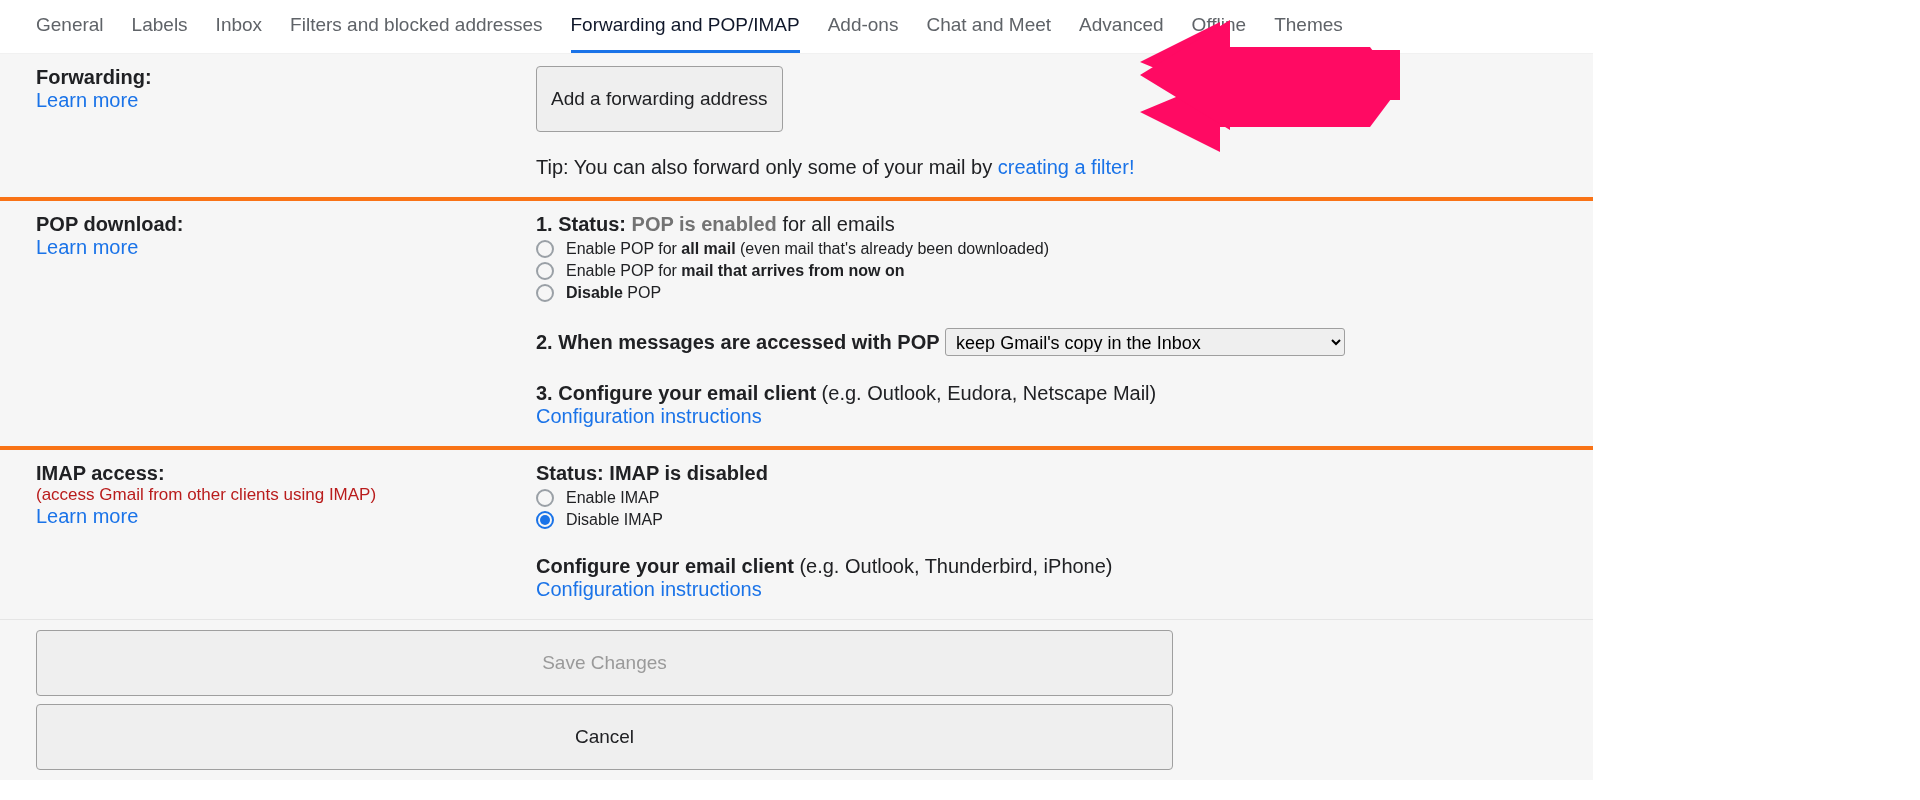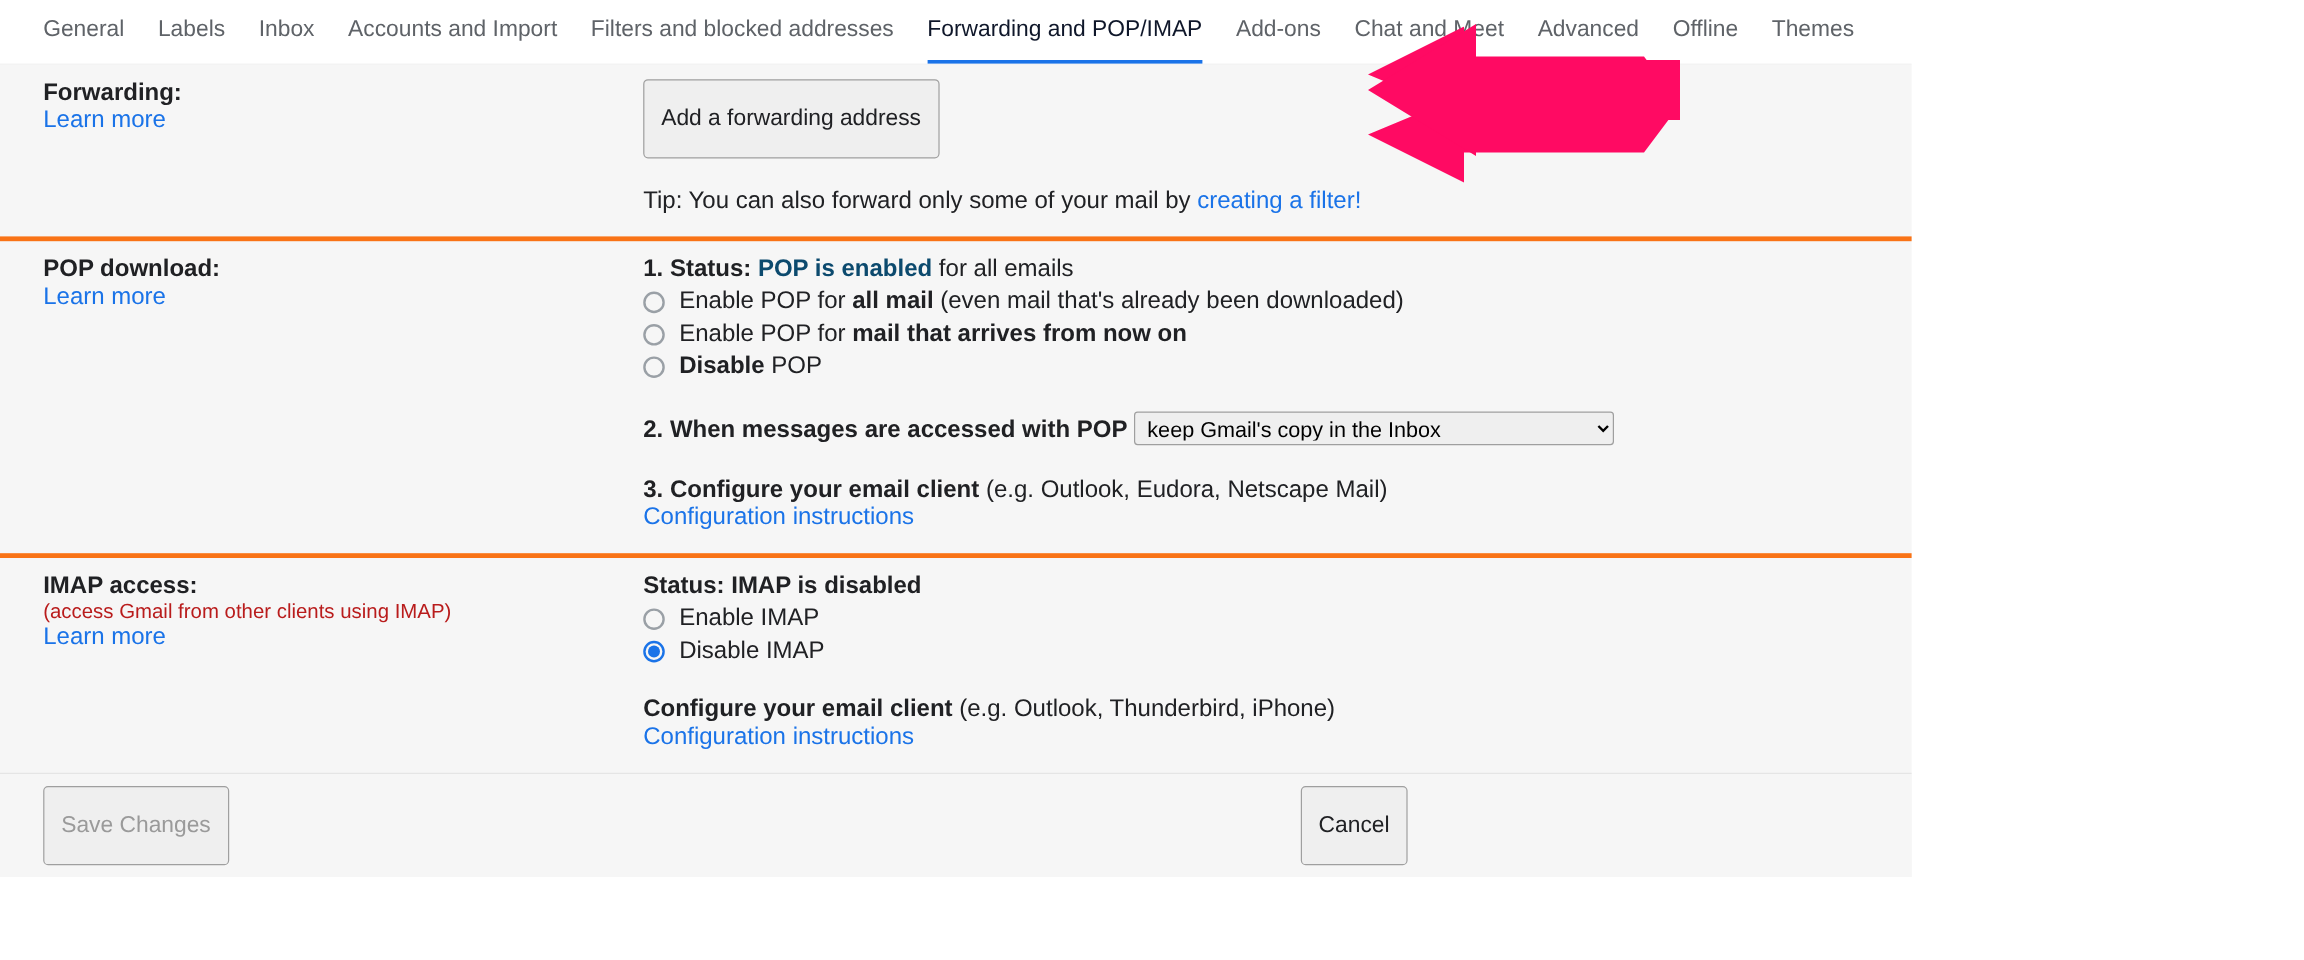--- a/index.html
+++ b/index.html
@@ -72,27 +72,27 @@
   .btn.disabled {
     color: #9a9a9a;
     cursor: default;
   }
   .tip {
     margin-top: 24px;
     font-size: 20px;
     color: #202124;
   }
   .bold { font-weight: 700; }
-  .green { color: #0c4a6e; font-weight: 700; }
+  .green { color: #737373; font-weight: 700; }
   .radio-row {
     display: flex;
     align-items: center;
     gap: 12px;
     margin-top: 4px;
-    font-size: 20px;
+    font-size: 16px;
   }
   .radio {
     width: 18px;
     height: 18px;
     border: 2px solid #9aa0a6;
     border-radius: 50%;
     display: inline-flex;
     align-items: center;
     justify-content: center;
     flex-shrink: 0;
@@ -113,44 +113,44 @@
     padding: 3px 6px;
     border: 1px solid #9f9f9f;
     border-radius: 3px;
     background: #efefef;
     min-width: 400px;
     height: 28px;
     cursor: pointer;
   }
   .footer-bar {
     display: flex;
-    justify-content: space-between;
+    justify-content: flex-end;
     gap: 8px;
     padding: 10px 420px 10px 36px;
     background: #f6f6f6;
+    flex-direction: column;
   }
   .arrow-overlay {
     position: absolute;
     left: 1140px;
     top: 22px;
     width: 260px;
     height: 160px;
     pointer-events: none;
   }
   .page-wrap { position: relative; width: 1593px; }
 </style>
 </head>
 <body>
 <div class="page-wrap">
 
 <div class="tabs">
   <div class="tab">General</div>
   <div class="tab">Labels</div>
   <div class="tab">Inbox</div>
-  <div class="tab">Accounts and Import</div>
   <div class="tab">Filters and blocked addresses</div>
   <div class="tab active">Forwarding and POP/IMAP</div>
   <div class="tab">Add-ons</div>
   <div class="tab">Chat and Meet</div>
   <div class="tab">Advanced</div>
   <div class="tab">Offline</div>
   <div class="tab">Themes</div>
 </div>
 
 <div class="content">

